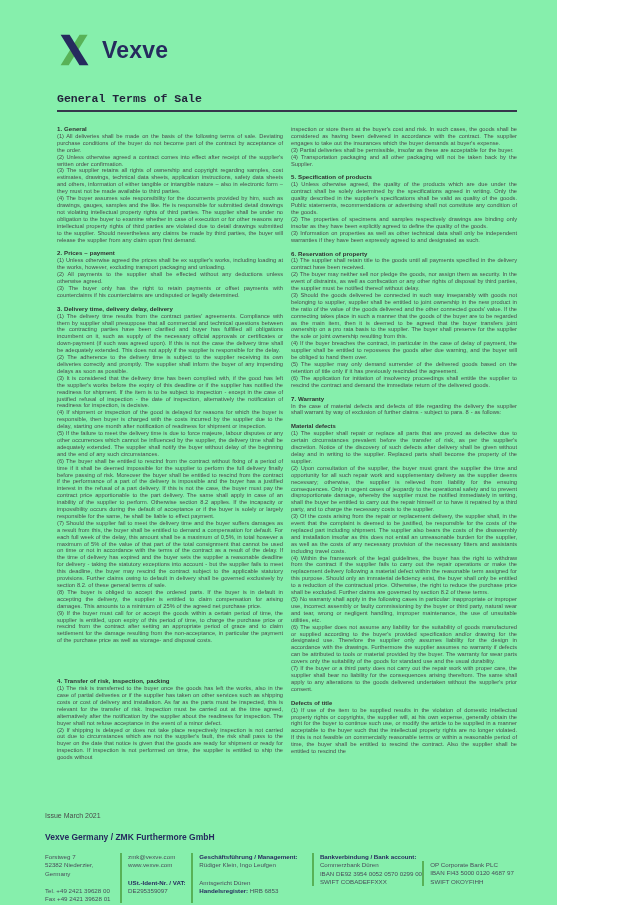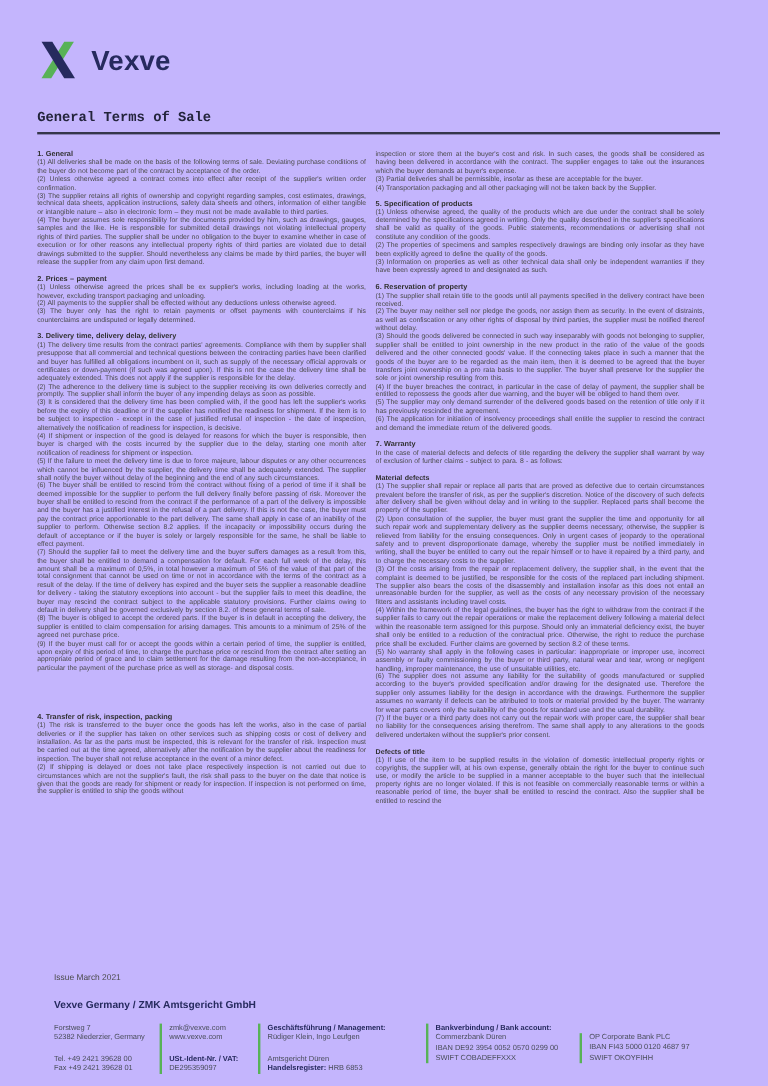--- a/index.html
+++ b/index.html
@@ -1,20 +1,20 @@
 <!DOCTYPE html>
 <html><head>
 <meta charset="utf-8">
 <style>
   * { margin: 0; padding: 0; box-sizing: border-box; }
   html, body { background: #ffffff; }
   body { width: 640px; height: 905px; font-family: "Liberation Sans", sans-serif; }
   .page {
-    width: 640px; height: 905px; background: #c4b5fd; position: relative;
-    padding: 28px 40px 0 31px; overflow: hidden;
+    width: 557px; height: 905px; background: #86efac; position: relative;
+    padding: 28px 40px 0 57px; overflow: hidden;
   }
   
   .logo-row { display: flex; align-items: center; gap: 9px; height: 44px; }
   .logo-mark { width: 36px; height: 38px; }
   .wordmark {
     font-size: 23px; font-weight: bold; color: #262a5e; letter-spacing: 0.2px;
   }
   
   .doc-title {
     margin-top: 20px; font-size: 11.5px; font-weight: bold; color: #23243c;
@@ -111,21 +111,21 @@
         <div class="para">(5) No warranty shall apply in the following cases in particular: inappropriate or improper use, incorrect assembly or faulty commissioning by the buyer or third party, natural wear and tear, wrong or negligent handling, improper maintenance, the use of unsuitable utilities, etc.</div>
         <div class="para">(6) The supplier does not assume any liability for the suitability of goods manufactured or supplied according to the buyer's provided specification and/or drawing for the designated use. Therefore the supplier only assumes liability for the design in accordance with the drawings. Furthermore the supplier assumes no warranty if defects can be attributed to tools or material provided by the buyer. The warranty for wear parts covers only the suitability of the goods for standard use and the usual durability.</div>
         <div class="para">(7) If the buyer or a third party does not carry out the repair work with proper care, the supplier shall bear no liability for the consequences arising therefrom. The same shall apply to any alterations to the goods delivered undertaken without the supplier's prior consent.</div>
         <div class="sub-h">Defects of title</div>
         <div class="para">(1) If use of the item to be supplied results in the violation of domestic intellectual property rights or copyrights, the supplier will, at his own expense, generally obtain the right for the buyer to continue such use, or modify the article to be supplied in a manner acceptable to the buyer such that the intellectual property rights are no longer violated. If this is not feasible on commercially reasonable terms or within a reasonable period of time, the buyer shall be entitled to rescind the contract. Also the supplier shall be entitled to rescind the</div>
       </div>
   </div>
 
   <div class="footer">
     <div class="issue">Issue March 2021</div>
-    <div class="company">Vexve Germany / ZMK Amtsgericht GmbH</div>
+    <div class="company">Vexve Germany / ZMK Furthermore GmbH</div>
 
     <div class="fgrid">
 
       <div class="fcol w1">
         <div class="fblock">
           <div>Forstweg 7</div>
           <div>52382 Niederzier, Germany</div>
         </div>
         <div class="fblock">
           <div>Tel. +49 2421 39628 00</div>

